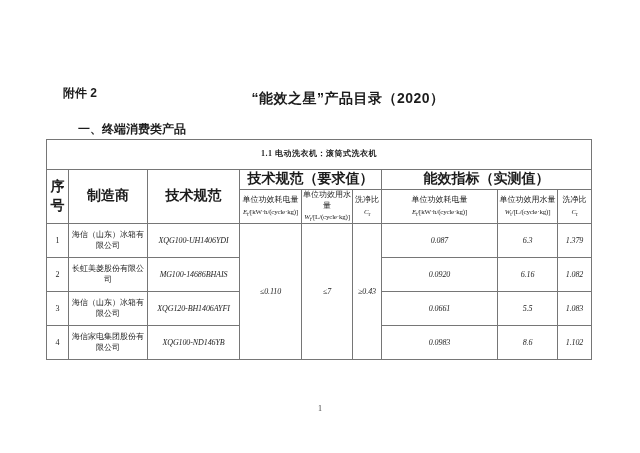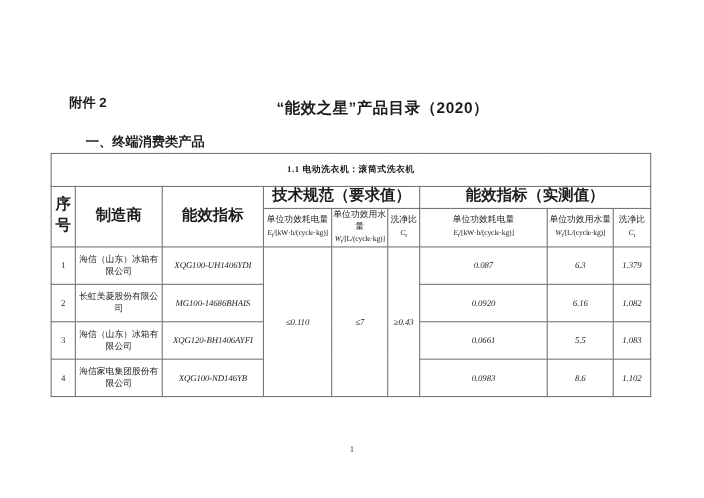--- a/index.html
+++ b/index.html
@@ -133,21 +133,21 @@
       <col style="width:60px">
       <col style="width:34px">
   </colgroup>
   <tbody>
     <tr>
       <td class="caption-cell" colspan="9">1.1  电动洗衣机：滚筒式洗衣机</td>
     </tr>
     <tr class="group-row">
       <td class="main-head" rowspan="2">序号</td>
       <td class="main-head" rowspan="2">制造商</td>
-      <td class="main-head" rowspan="2">能效指标</td>
+      <td class="main-head" rowspan="2">技术规范</td>
       <td colspan="3">技术规范（要求值）</td>
       <td colspan="3">能效指标（实测值）</td>
     </tr>
     <tr class="sub-row">
       <td>
         <div>单位功效耗电量</div>
         <div class="formula"><i>E</i><sub>t</sub><span>/[kW·h/(cycle·kg)]</span></div>
       </td>
       <td>
         <div>单位功效用水量</div>

